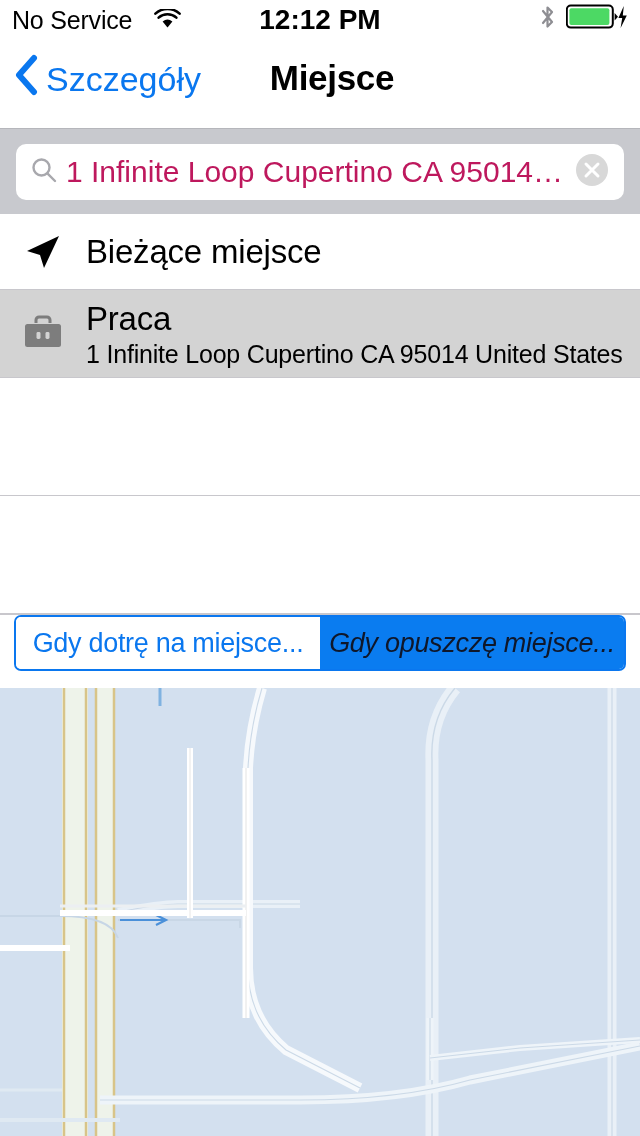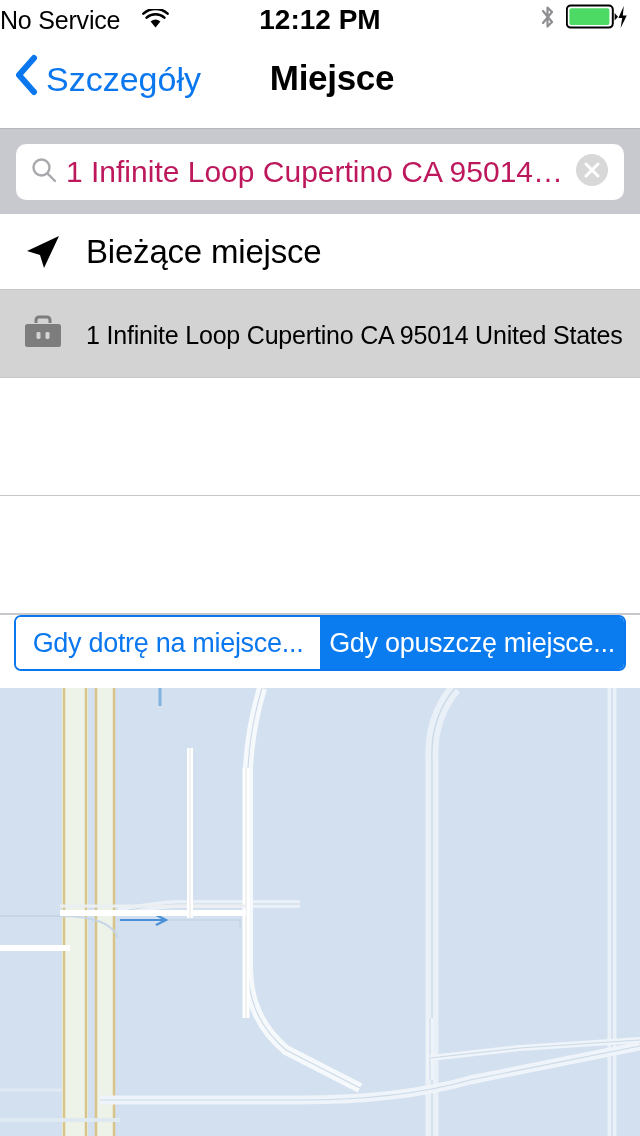--- a/index.html
+++ b/index.html
@@ -12,21 +12,21 @@
   }
   #screen { position: relative; width: 640px; height: 1136px; overflow: hidden; background:#fff; }
 
   
   #status-bar {
     position: absolute; top: 0; left: 0; width: 640px; height: 40px;
     background: #ffffff;
     display: flex; align-items: center;
     font-size: 25px; color: #000;
   }
-  #status-left { position:absolute; left: 0; display:flex; align-items:flex-start; gap:22px; }
+  #status-left { position:absolute; left: 12px; display:flex; align-items:flex-start; gap:22px; }
   #status-center { position:absolute; left:0; width:640px; text-align:center; font-weight:bold; font-size:28px; }
   #status-right { position:absolute; right: 12px; display:flex; align-items:center; gap:10px; }
   .carrier { font-size: 25px; letter-spacing:-0.2px; }
   .clock { font-weight: bold; }
 
   
   #nav-bar {
     position: absolute; top: 40px; left: 0; width: 640px; height: 88px;
     background: #ffffff;
   }
@@ -85,21 +85,21 @@
   }
   #segmented {
     width: 612px; height: 56px; display:flex;
     border: 2px solid #0a77ef; border-radius: 7px; overflow:hidden;
   }
   .seg {
     flex:1; display:flex; align-items:center; justify-content:center;
     font-size: 27px; cursor:pointer; letter-spacing:-0.3px;
   }
   .seg.off { background:#fff; color:#0a77ef; }
-  .seg.on  { background:#0a7cf0; color:#ffffff; }
+  .seg.on  { background:#0a7cf0; color:#0f172a;font-style:italic; }
 
   
   #map {
     position:absolute; top: 688px; left: 0; width: 640px; height: 448px;
     background: #d3e0ef; overflow:hidden;
   }
   #map svg { display:block; }
 </style>
 </head>
 <body>
@@ -184,20 +184,21 @@
     <div class="row selected" id="row-work">
       <div class="row-icon">
         <svg width="46" height="40" viewBox="0 0 46 40">
           <path d="M16 9 L16 6 a3 3 0 0 1 3 -3 L27 3 a3 3 0 0 1 3 3 L30 9" fill="none" stroke="#7d7d7d" stroke-width="3"></path>
           <rect x="5" y="10" width="36" height="23" rx="2.5" fill="#7d7d7d"></rect>
           <rect x="16.5" y="18" width="4" height="7" rx="1.4" fill="#d3d3d3"></rect>
           <rect x="25.5" y="18" width="4" height="7" rx="1.4" fill="#d3d3d3"></rect>
         </svg>
       </div>
       <div class="row-body">
+        <div class="row-title">Praca</div>
         <div class="row-sub">1 Infinite Loop Cupertino CA 95014 United States</div>
       </div>
       <div class="row-sep"></div>
     </div>
 
     <div class="row" id="row-blank-1">
       <div class="row-sep"></div>
     </div>
     <div class="row" id="row-blank-2">
       <div class="row-sep"></div>

